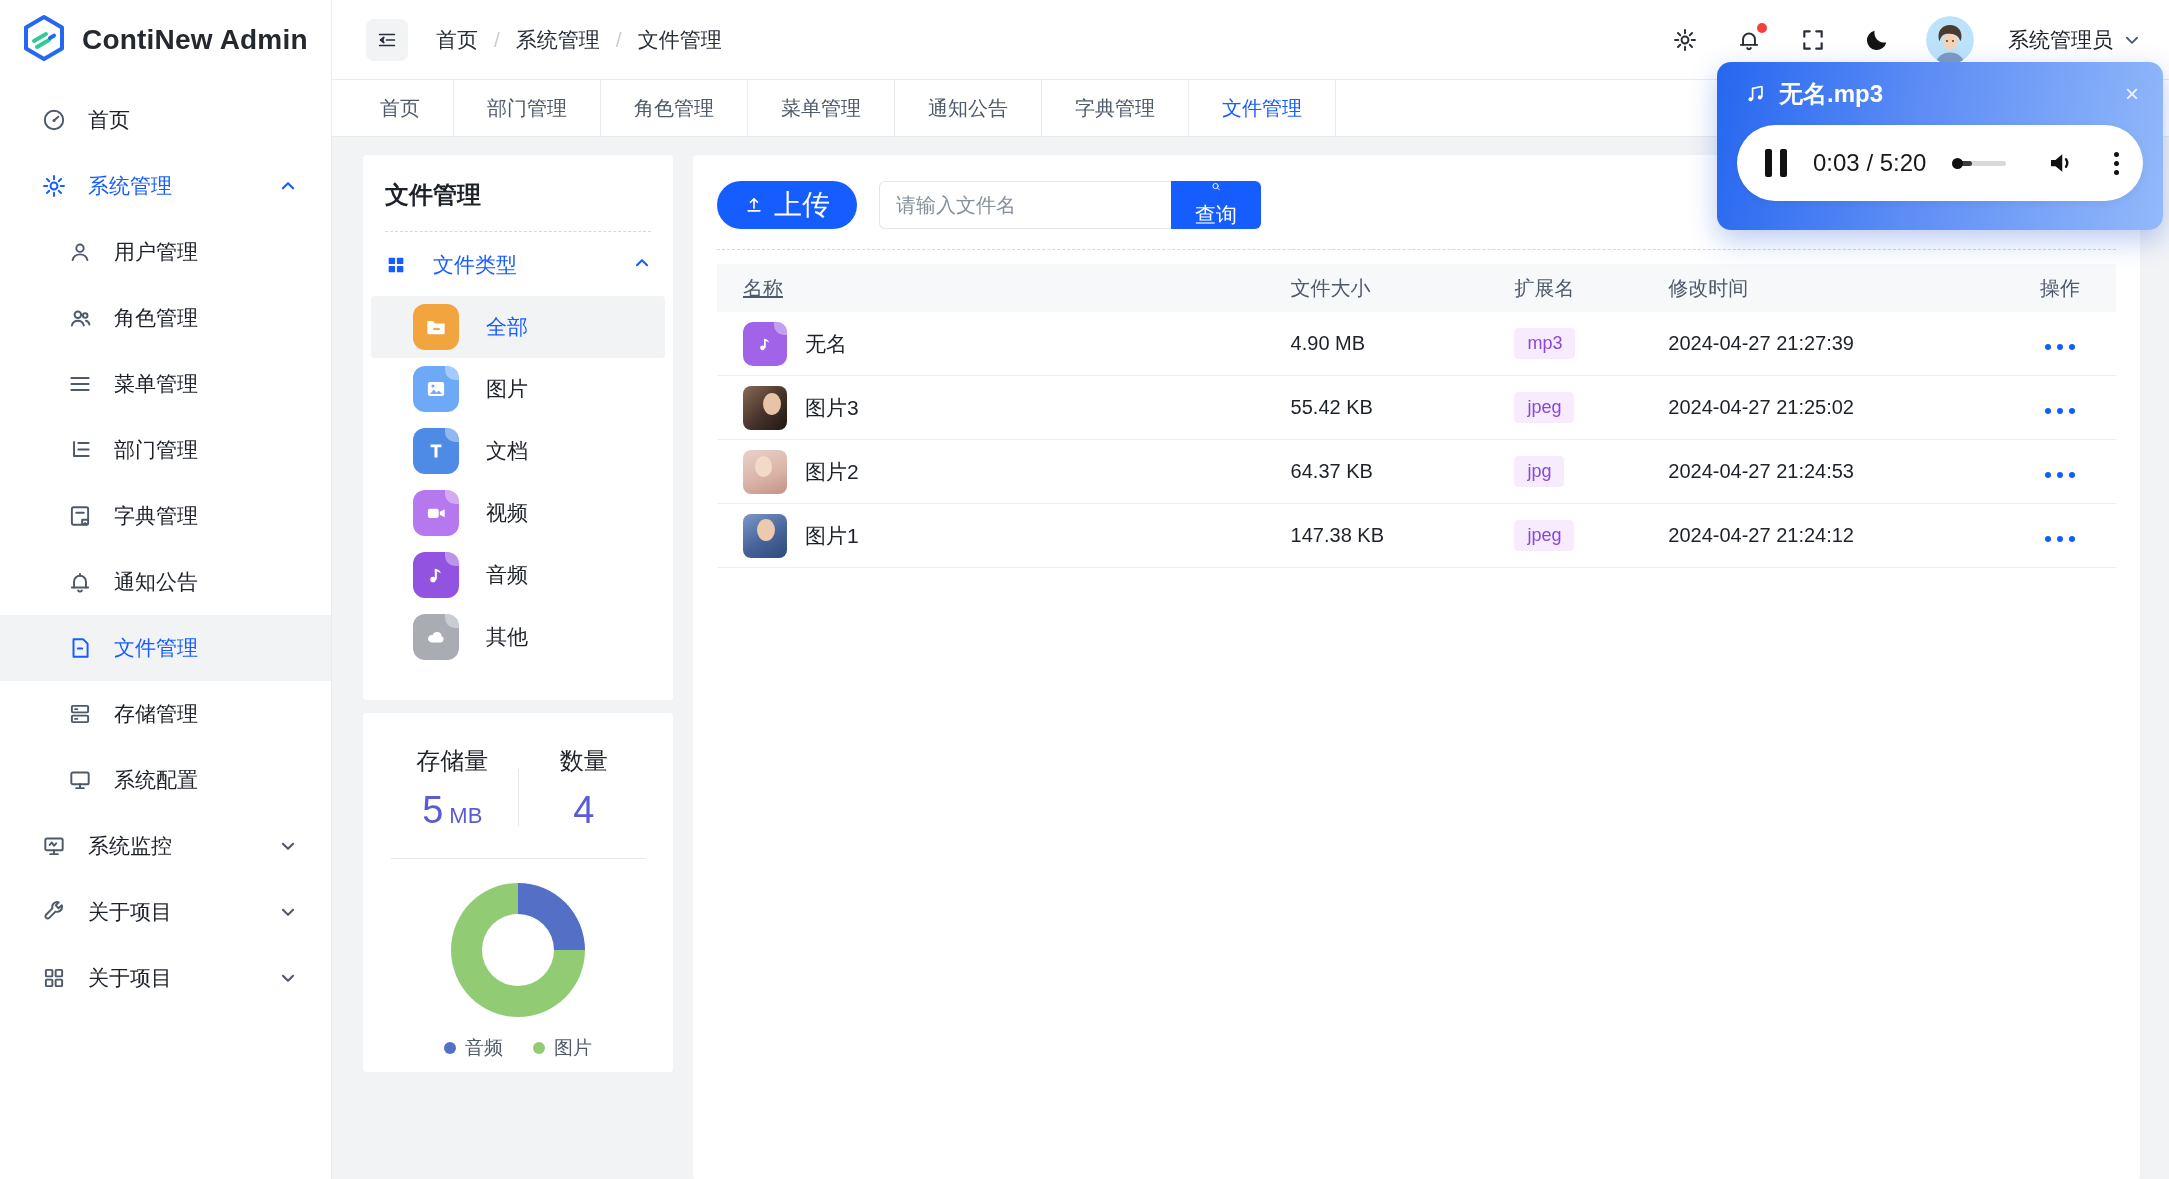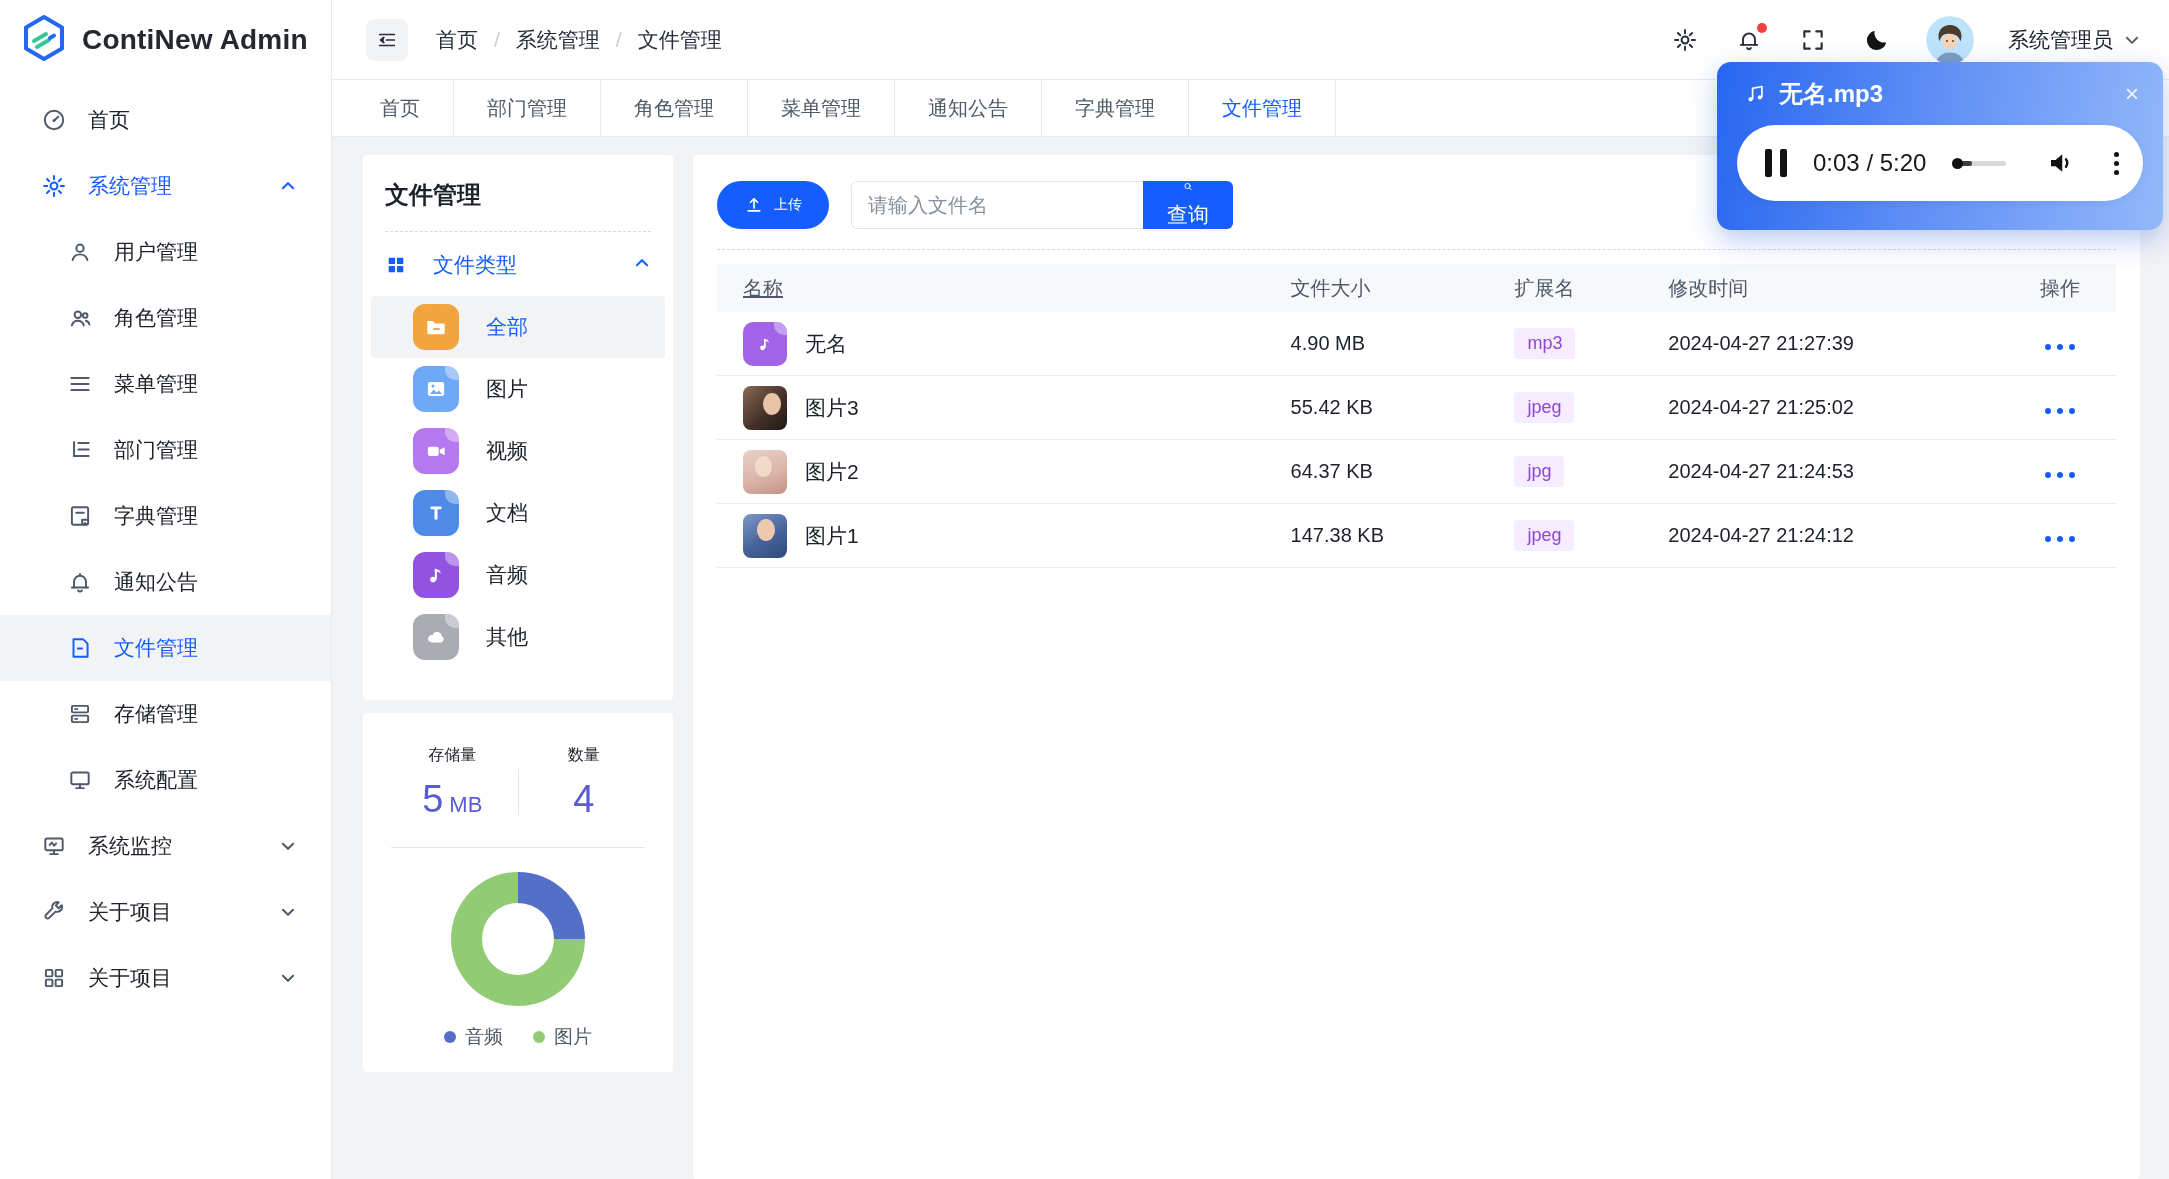--- a/index.html
+++ b/index.html
@@ -64,36 +64,36 @@
   .type-item.active { background:#f2f3f5; }
   .type-item.active .type-label { color:var(--primary); }
   .type-ic { width:46px; height:46px; border-radius:12px; position:relative; display:flex; align-items:center; justify-content:center; flex:0 0 auto; }
   .type-ic.filed::after { content:""; position:absolute; top:0; right:0; width:14px; height:14px; background:rgba(255,255,255,.38); border-radius:0 12px 0 10px; }
   .type-ic svg { width:26px; height:26px; }
   .type-label { font-size:21px; color:#1d2129; }
 
   .stats-card { left:363px; top:713px; width:310px; height:359px; padding:32px 24px 0; }
   .stats-row { display:flex; align-items:stretch; }
   .stat { flex:1; text-align:center; }
-  .stat-label { font-size:16px; color:#1d2129; }
+  .stat-label { font-size:24px; color:#1d2129; }
   .stat-value { margin-top:12px; font-size:38px; color:var(--stat-value); }
   .stat-unit { font-size:22px; margin-left:6px; }
   .stat-vdiv { width:1px; background:#e5e6eb; margin:24px 0 6px; }
   .stats-hr { border:none; border-top:1px solid #e5e6eb; margin:26px 4px 0; }
   .donut-wrap { display:flex; justify-content:center; margin-top:24px; }
   .donut { width:134px; height:134px; border-radius:50%; position:relative; }
   .donut-hole { position:absolute; left:50%; top:50%; width:72px; height:72px; border-radius:50%; background:#fff; transform:translate(-50%,-50%); }
   .legend { display:flex; justify-content:center; gap:30px; margin-top:18px; }
   .legend-item { display:flex; align-items:center; gap:9px; font-size:19px; color:#4e5969; cursor:pointer; }
   .legend-dot { width:12px; height:12px; border-radius:50%; }
 
   
   .main-card { left:693px; top:155px; width:1447px; height:1024px; padding:26px 24px; }
   .toolbar { display:flex; align-items:center; }
-  .btn-upload { display:flex; align-items:center; gap:10px; height:48px; padding:0 27px; border:none; border-radius:24px; background:var(--primary); color:#fff; font-size:14px; cursor:pointer; font-family:Liberation Mono, monospace; }
+  .btn-upload { display:flex; align-items:center; gap:10px; height:48px; padding:0 27px; border:none; border-radius:24px; background:var(--primary); color:#fff; font-size:28px; cursor:pointer; font-family:Liberation Mono, monospace; }
   .btn-upload svg { width:20px; height:20px; }
   .search-group { display:flex; margin-left:22px; }
   .search-input { width:292px; height:48px; border:1px solid #e5e6eb; border-right:none; border-radius:6px 0 0 6px; padding:0 16px; font-size:20px; color:#1d2129; outline:none; font-family:inherit; }
   .search-input::placeholder { color:#86909c; }
   .btn-query { display:flex; align-items:center; gap:9px; height:48px; padding:0 24px; border:none; border-radius:0 6px 6px 0; background:var(--primary); color:#fff; font-size:21px; cursor:pointer; font-family:inherit;flex-direction:column; }
   .btn-query svg { width:20px; height:20px; }
   .toolbar-divider { border-top:1px dashed #d5d8de; margin-top:20px; }
 
   .ftable { margin-top:14px; }
   .trow { display:grid; grid-template-columns:41% 16% 11% 24% 8%; align-items:center; }
@@ -445,35 +445,35 @@
         <span class="type-ic filed" style="background: rgb(110, 169, 248);">
             <svg viewBox="0 0 24 24">
               <rect x="4.5" y="5.5" width="15" height="13" rx="2" fill="#fff"></rect>
               <path d="M6.5 16.5l3.5-4 2.5 3 2-2.2 3 3.2z" fill="#6EA9F8"></path>
               <circle cx="9.2" cy="9.3" r="1.4" fill="#6EA9F8"></circle>
             </svg>
           </span>
         <span class="type-label">图片</span>
       </div>
       <div class="type-item">
+        <span class="type-ic filed" style="background: rgb(78, 139, 230);">
+            <svg viewBox="0 0 24 24">
+              <path d="M7 6h10v2.6h-3.6V18h-2.8V8.6H7z" fill="#fff"></path>
+            </svg>
+          </span>
+        <span class="type-label">文档</span>
+      </div>
+      <div class="type-item">
         <span class="type-ic filed" style="background: rgb(182, 120, 238);">
             <svg viewBox="0 0 24 24">
               <rect x="4.5" y="8" width="10" height="8.5" rx="2" fill="#fff"></rect>
               <path d="M15.5 10.8l4.5-2.2v7.3l-4.5-2.2z" fill="#fff"></path>
             </svg>
           </span>
         <span class="type-label">视频</span>
-      </div>
-      <div class="type-item">
-        <span class="type-ic filed" style="background: rgb(78, 139, 230);">
-            <svg viewBox="0 0 24 24">
-              <path d="M7 6h10v2.6h-3.6V18h-2.8V8.6H7z" fill="#fff"></path>
-            </svg>
-          </span>
-        <span class="type-label">文档</span>
       </div>
       <div class="type-item">
         <span class="type-ic filed" style="background: rgb(147, 83, 225);">
             <svg viewBox="0 0 24 24" fill="#fff">
               <circle cx="9.3" cy="16.2" r="2.6"></circle>
               <rect x="10.9" y="6.5" width="1.9" height="9.7"></rect>
               <path d="M11 6.3c3 .6 5.3 1.9 5.3 4.3-1.4-1.4-3.2-2-5.3-2.1z"></path>
             </svg>
           </span>
         <span class="type-label">音频</span>

